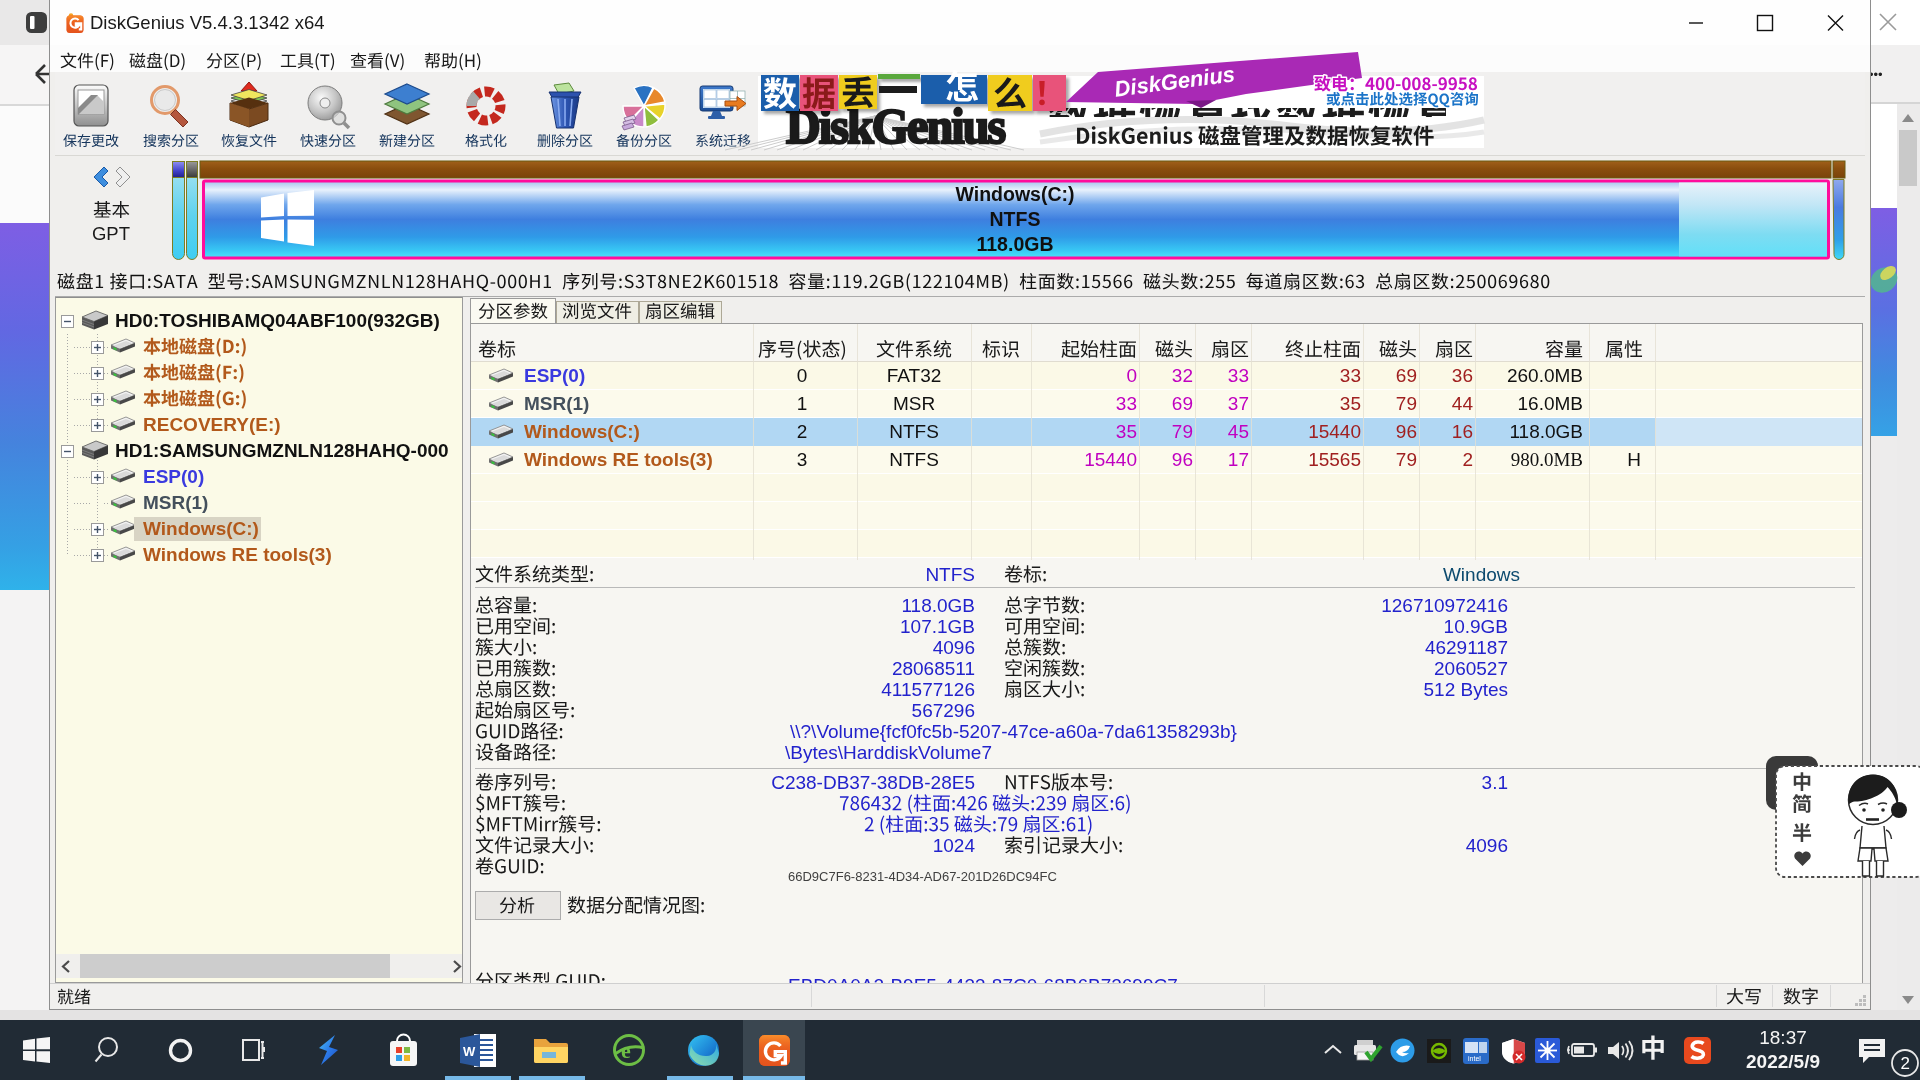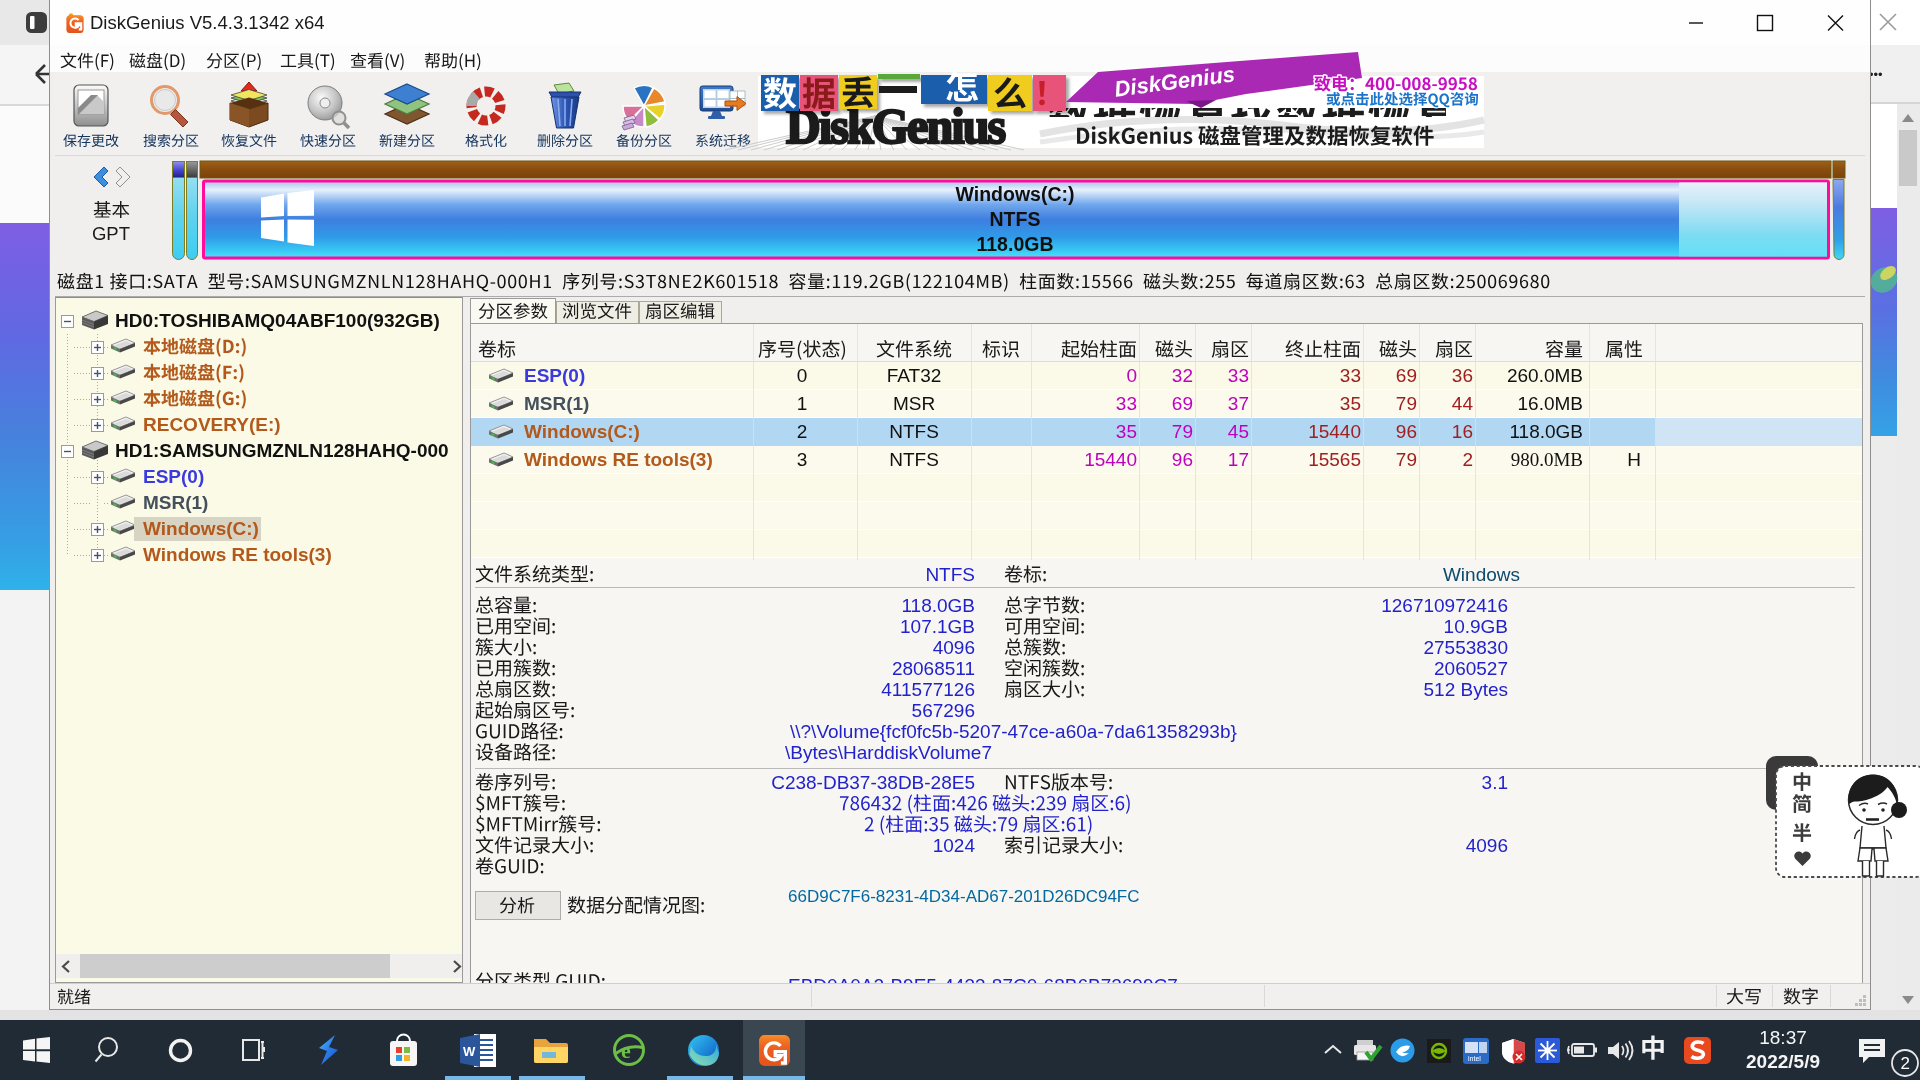--- a/index.html
+++ b/index.html
@@ -1336,21 +1336,21 @@
   </svg>
 <div class="a r" style="left:975.0px;top:637.6px;font-size:19px;color:#2222CC;line-height:19.95px;white-space:pre;">4096</div>
 <svg class="a" style="left:1004.0px;top:633.9px;width:64.3px;height:25.8px;" viewBox="0 0 64.3 25.8">
     <g fill="#1a1a1a" transform="translate(0,20.14) scale(0.019000)">
       <use href="#r603B" x="0"></use>
       <use href="#r7C07" x="1000"></use>
       <use href="#r6570" x="2000"></use>
       <use href="#r003A" x="3000"></use>
     </g>
   </svg>
-<div class="a r" style="left:1508.0px;top:637.6px;font-size:19px;color:#2222CC;line-height:19.95px;white-space:pre;">27553830</div>
+<div class="a r" style="left:1508.0px;top:637.6px;font-size:19px;color:#2222CC;line-height:19.95px;white-space:pre;">46291187</div>
 <svg class="a" style="left:475.0px;top:654.9px;width:83.3px;height:25.8px;" viewBox="0 0 83.3 25.8">
     <g fill="#1a1a1a" transform="translate(0,20.14) scale(0.019000)">
       <use href="#r5DF2" x="0"></use>
       <use href="#r7528" x="1000"></use>
       <use href="#r7C07" x="2000"></use>
       <use href="#r6570" x="3000"></use>
       <use href="#r003A" x="4000"></use>
     </g>
   </svg>
 <div class="a r" style="left:975.0px;top:658.6px;font-size:19px;color:#2222CC;line-height:19.95px;white-space:pre;">28068511</div>
@@ -1543,21 +1543,21 @@
 <svg class="a" style="left:475.0px;top:852.9px;width:71.7px;height:25.8px;" viewBox="0 0 71.7 25.8">
     <g fill="#1a1a1a" transform="translate(0,20.14) scale(0.019000)">
       <use href="#r5377" x="0"></use>
       <use href="#r0047" x="1000"></use>
       <use href="#r0055" x="1689"></use>
       <use href="#r0049" x="2410"></use>
       <use href="#r0044" x="2703"></use>
       <use href="#r003A" x="3391"></use>
     </g>
   </svg>
-<div class="a" style="left:788.0px;top:887px;font-size:17px;color:#0369a1;line-height:19.95px;white-space:pre;">66D9C7F6-8231-4D34-AD67-201D26DC94FC</div>
+<div class="a" style="left:788.0px;top:867px;font-size:13px;color:#404040;line-height:19.95px;white-space:pre;">66D9C7F6-8231-4D34-AD67-201D26DC94FC</div>
 <div class="a" style="left:475px;top:891px;width:86px;height:29px;background:#E9E7E4;border:1px solid #ACACAC"></div>
 <svg class="a" style="left:499.0px;top:892.9px;width:38.0px;height:24.5px;" viewBox="0 0 38.0 24.5">
     <g fill="#1a1a1a" transform="translate(0,19.08) scale(0.018000)">
       <use href="#r5206" x="0"></use>
       <use href="#r6790" x="1000"></use>
     </g>
   </svg>
 <svg class="a" style="left:567.0px;top:891.9px;width:140.3px;height:25.8px;" viewBox="0 0 140.3 25.8">
     <g fill="#1a1a1a" transform="translate(0,20.14) scale(0.019000)">
       <use href="#r6570" x="0"></use>

